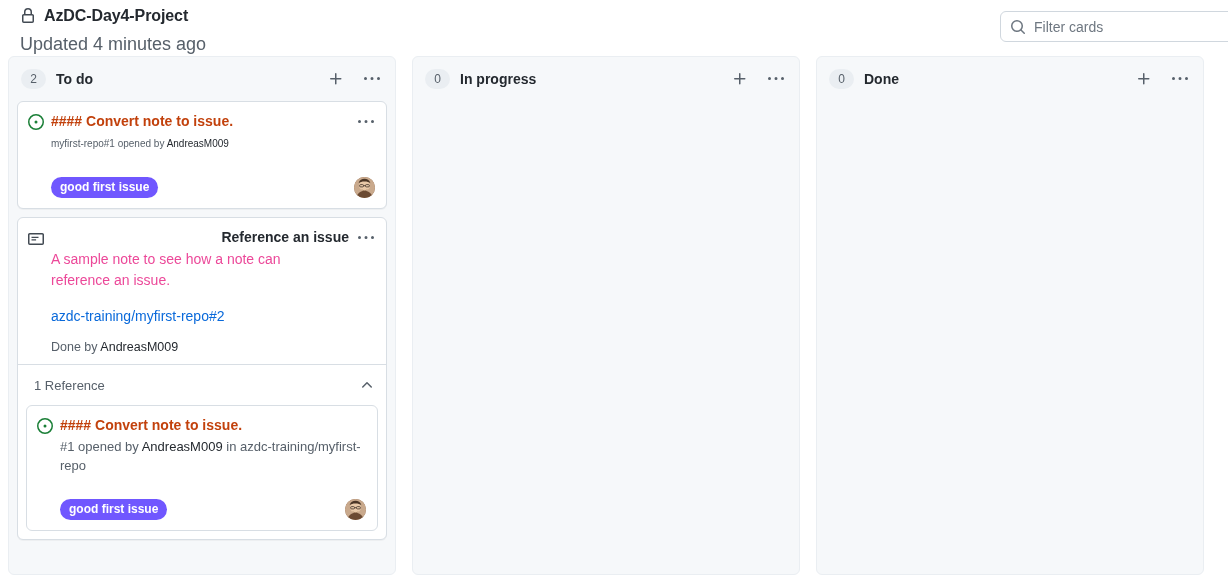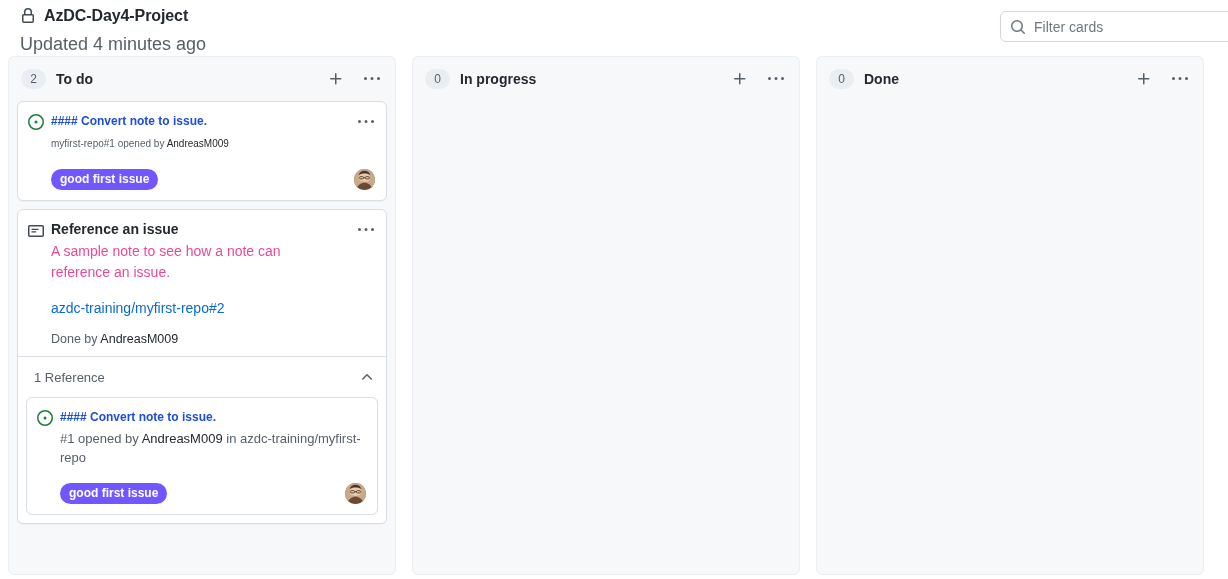--- a/index.html
+++ b/index.html
@@ -132,34 +132,35 @@
   }
   .card-inner { padding: 9px 10px 10px 10px; }
   .card-top {
     display: flex;
     align-items: flex-start;
     gap: 7px;
   }
   .state-icon { width: 16px; height: 16px; flex: none; margin-top: 3px; }
   .note-icon  { width: 16px; height: 16px; flex: none; margin-top: 4px; }
   .card-title-link {
-    font-size: 12px;
+    font-size: 14px;
     font-weight: bold;
-    color: #1d4ed8;
+    color: #c2410c;
     line-height: 20px;
     flex: 1;
     word-break: break-word;
     cursor: pointer;
   }
   .card-title-note {
     font-size: 14px;
     font-weight: bold;
     color: #24292f;
     line-height: 20px;
     flex: 1;
+    text-align: right;
   }
   .kebab {
     width: 20px; height: 20px; flex: none;
     display: flex; align-items: center; justify-content: center;
     color: #57606a;
     cursor: pointer;
     margin-top: 1px;
   }
   .card-meta {
     font-size: 10px;
@@ -186,21 +187,21 @@
   .note-added {
     font-size: 12.5px;
     color: #57606a;
     margin: 14px 0 0 23px;
   }
   .note-added .actor { color: #24292f; }
 
   .card-footer {
     display: flex;
     align-items: center;
-    margin: 15px 0 0 23px;
+    margin: 23px 0 0 23px;
     min-height: 22px;
     justify-content: space-between;
   }
   .label-pill {
     display: inline-block;
     padding: 2px 9px 3px 9px;
     border-radius: 11px;
     font-size: 12px;
     font-weight: bold;
     color: #ffffff;

